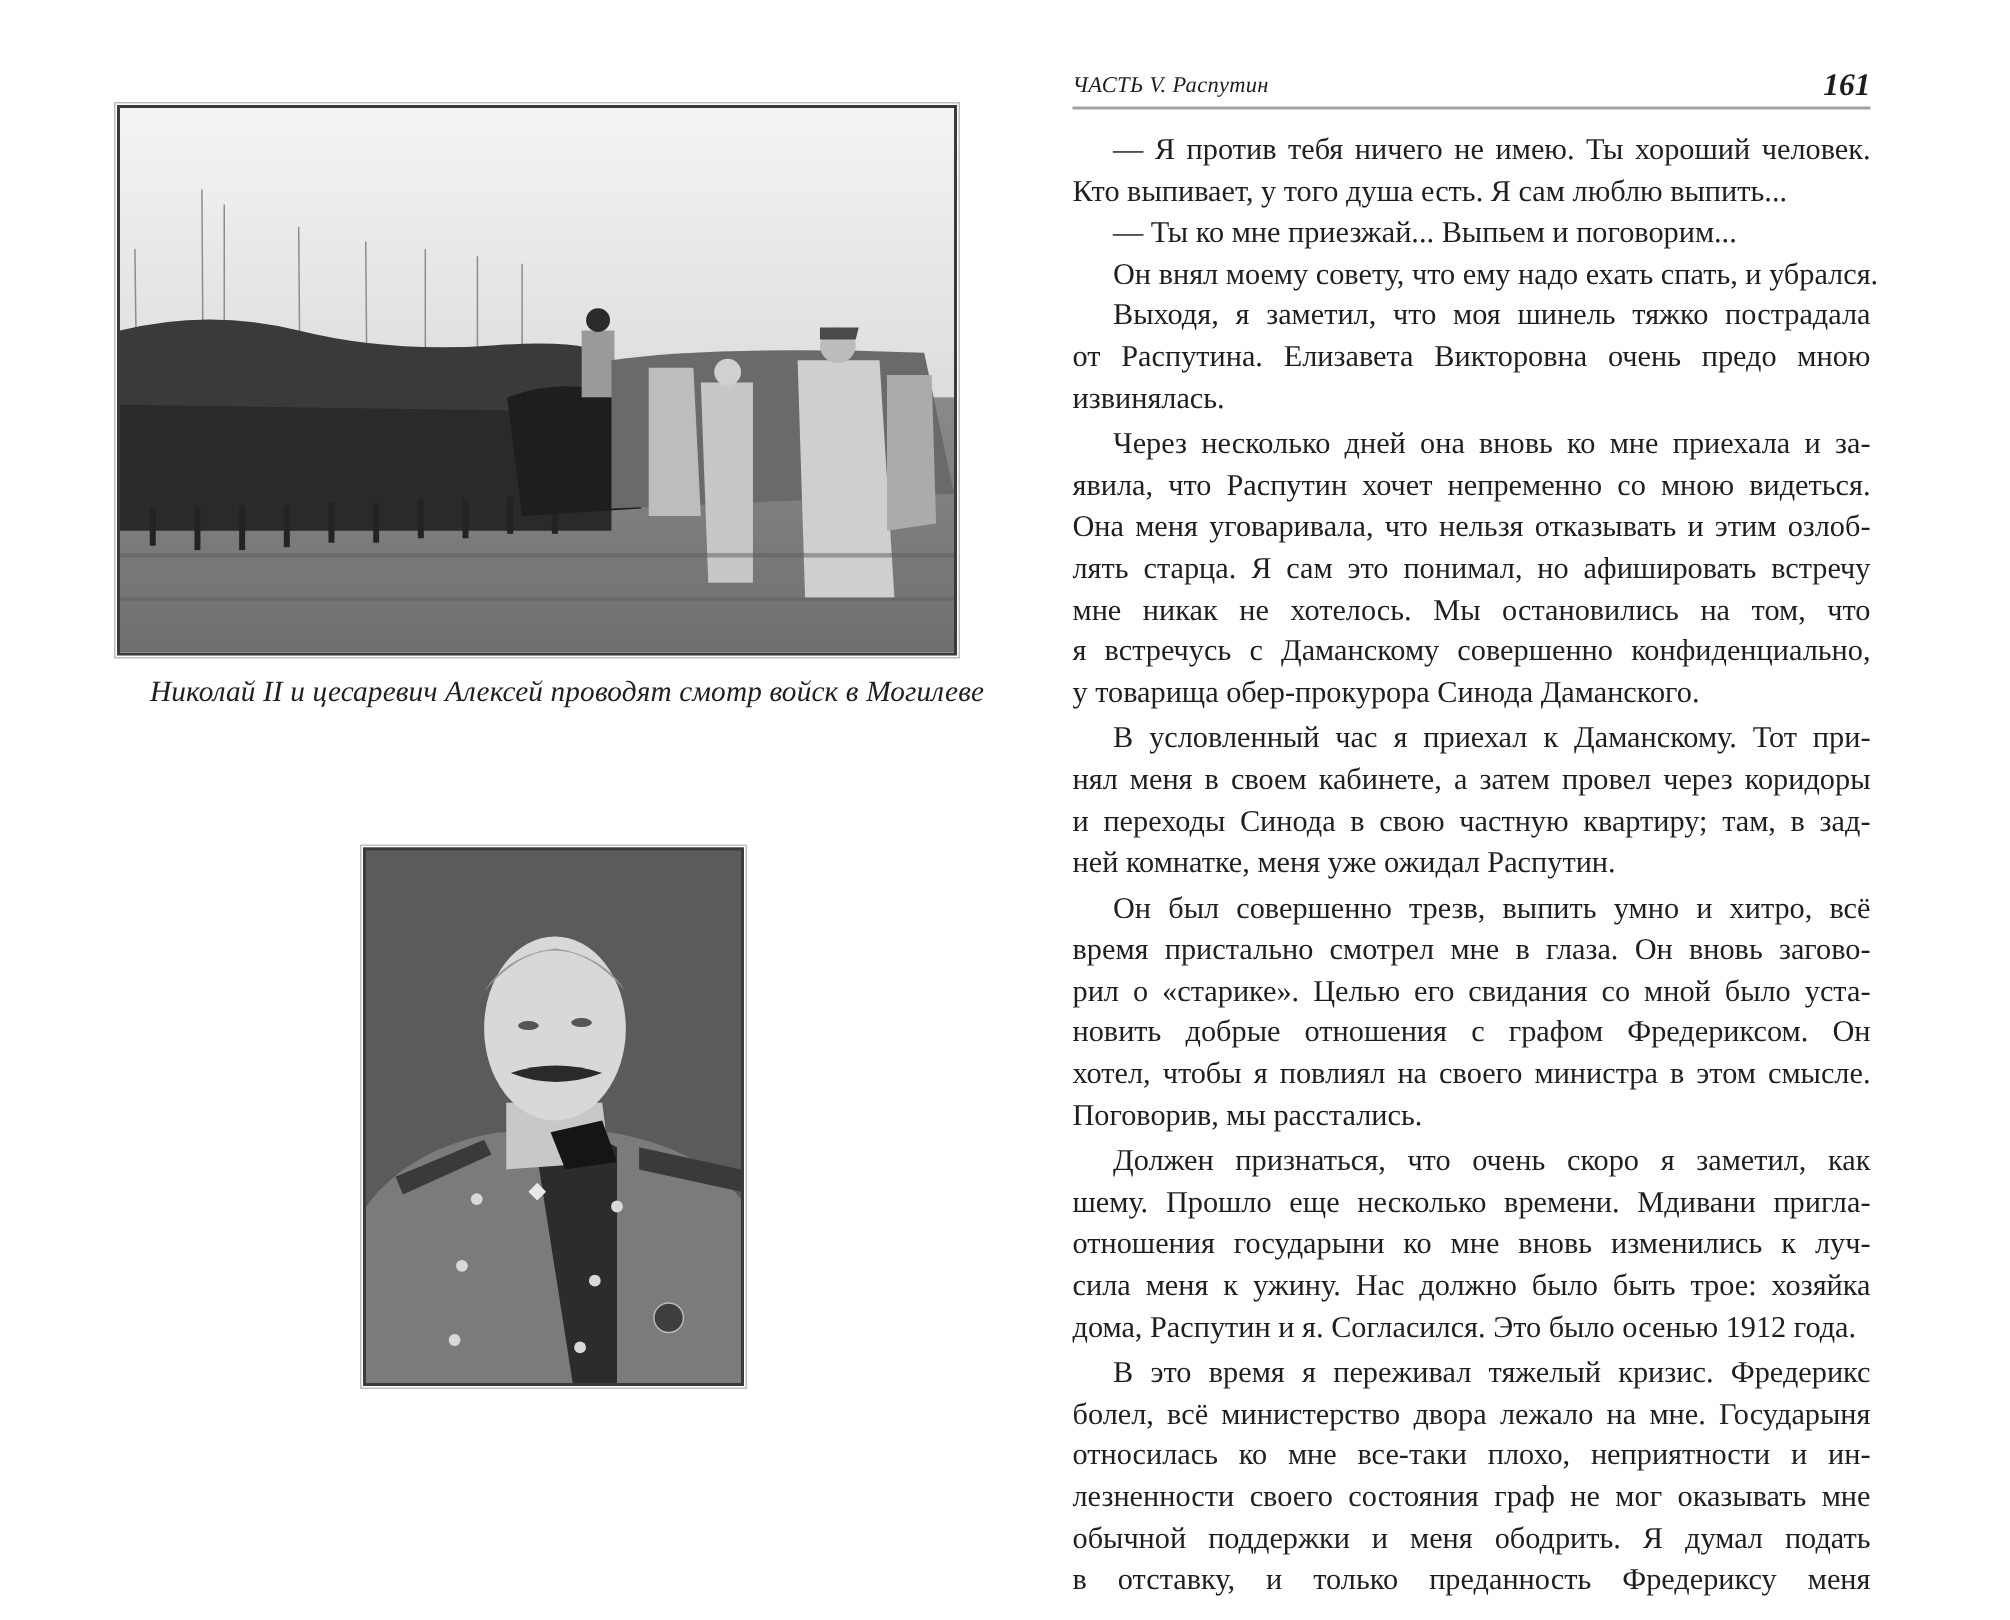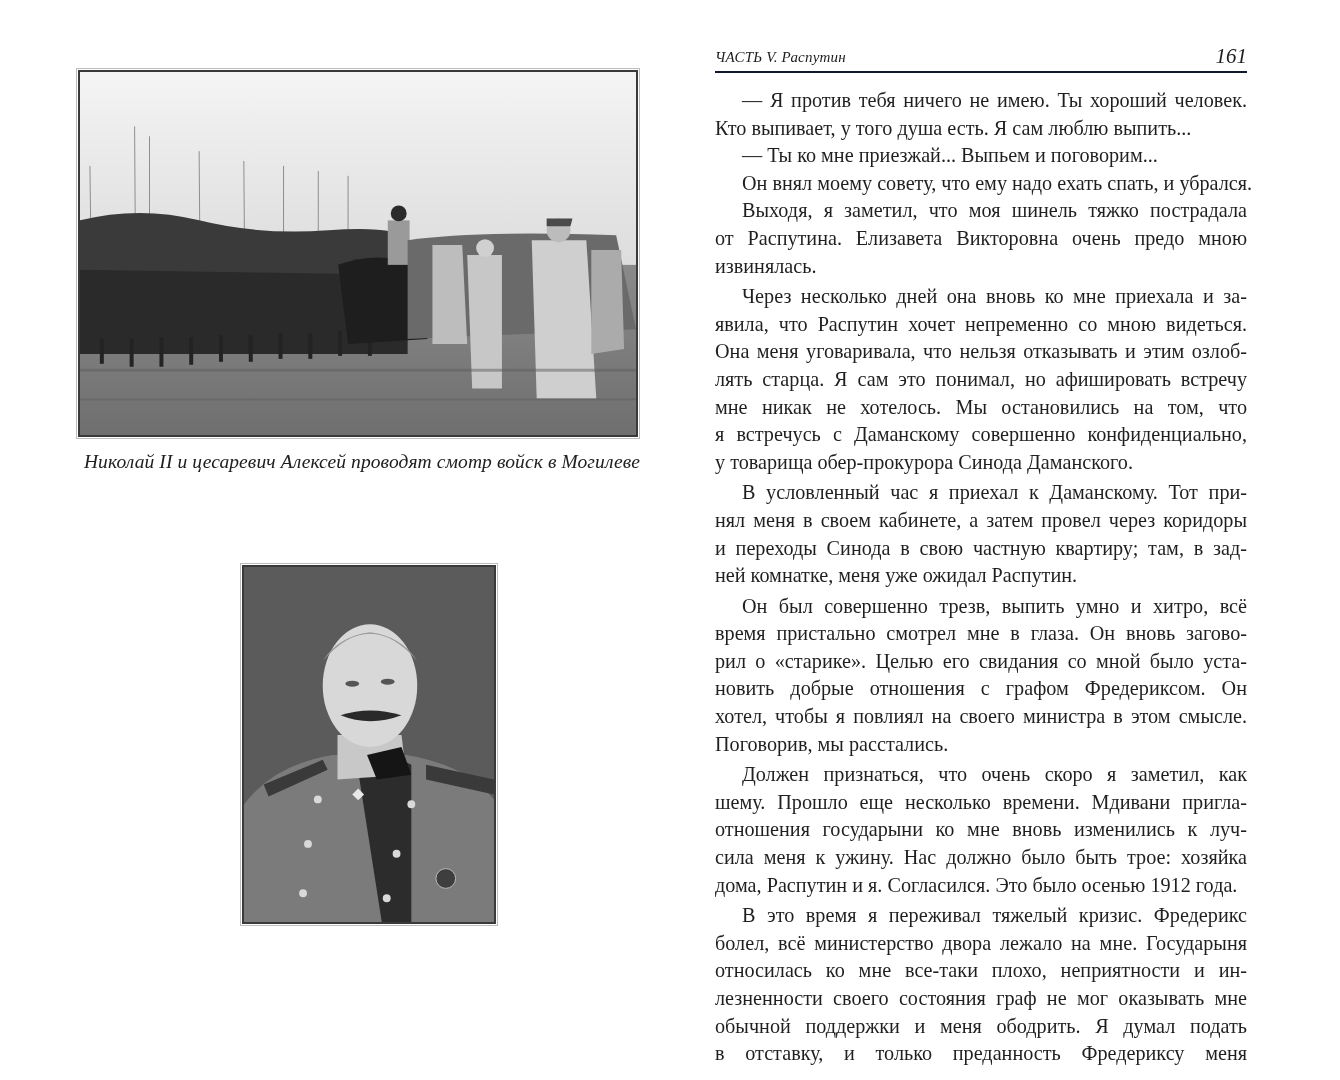--- a/index.html
+++ b/index.html
@@ -16,29 +16,29 @@
     outline: 1px solid #bdbdbd; outline-offset: 1px; overflow: hidden;
   }
   .photo-review { left: 78px; top: 70px; width: 560px; height: 367px; background: #e9e9e9; }
   .photo-portrait { left: 242px; top: 565px; width: 254px; height: 359px; background: #5d5d5d; }
   .photo-frame svg { width: 100%; height: 100%; display: block; }
 
   .caption {
     position: absolute; font-style: italic; font-size: 19.5px; text-align: center;
     color: #202020; letter-spacing: 0.1px; white-space: nowrap;
   }
-  .caption-1 { left: 52px; width: 620px; top: 451px; font-style: italic; }
+  .caption-1 { left: 68px; width: 620px; top: 451px; font-style: italic; }
   .caption-2 { left: 100px; width: 530px; top: 935px; }
 
   .running-head {
     position: absolute; left: 35px; top: 47px; width: 532px; height: 24px;
-    border-bottom: 2px solid #0f172a;
+    border-bottom: 2px solid #a3a3a3;
   }
   .running-title { position: absolute; left: 0; top: 2px; font-style: italic; font-size: 15px; letter-spacing: 0.2px; }
-  .page-number { position: absolute; right: 0; top: -3px; font-style: italic; font-weight: normal; font-size: 21px; }
+  .page-number { position: absolute; right: 0; top: -3px; font-style: italic; font-weight: bold; font-size: 21px; }
 
   .text-body {
     position: absolute; left: 35px; top: 87px; width: 532px;
     font-size: 20.2px; line-height: 27.6px; color: #1f1f1f;
   }
   .line { display: block; white-space: nowrap; text-align: justify; text-align-last: justify; height: 27.6px; }
   .line.last { text-align-last: left; }
   .line.indent { padding-left: 27px; }
   .para-gap { height: 3px; }
 </style>

